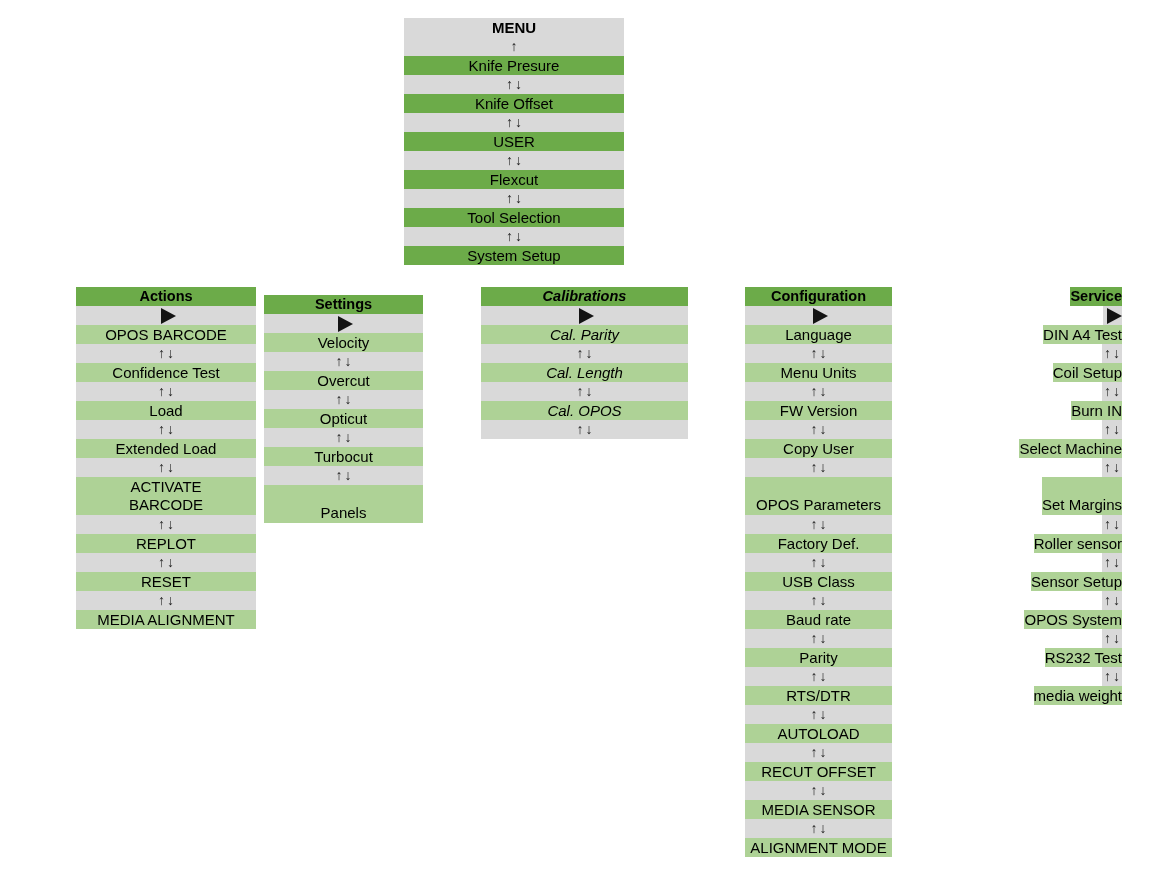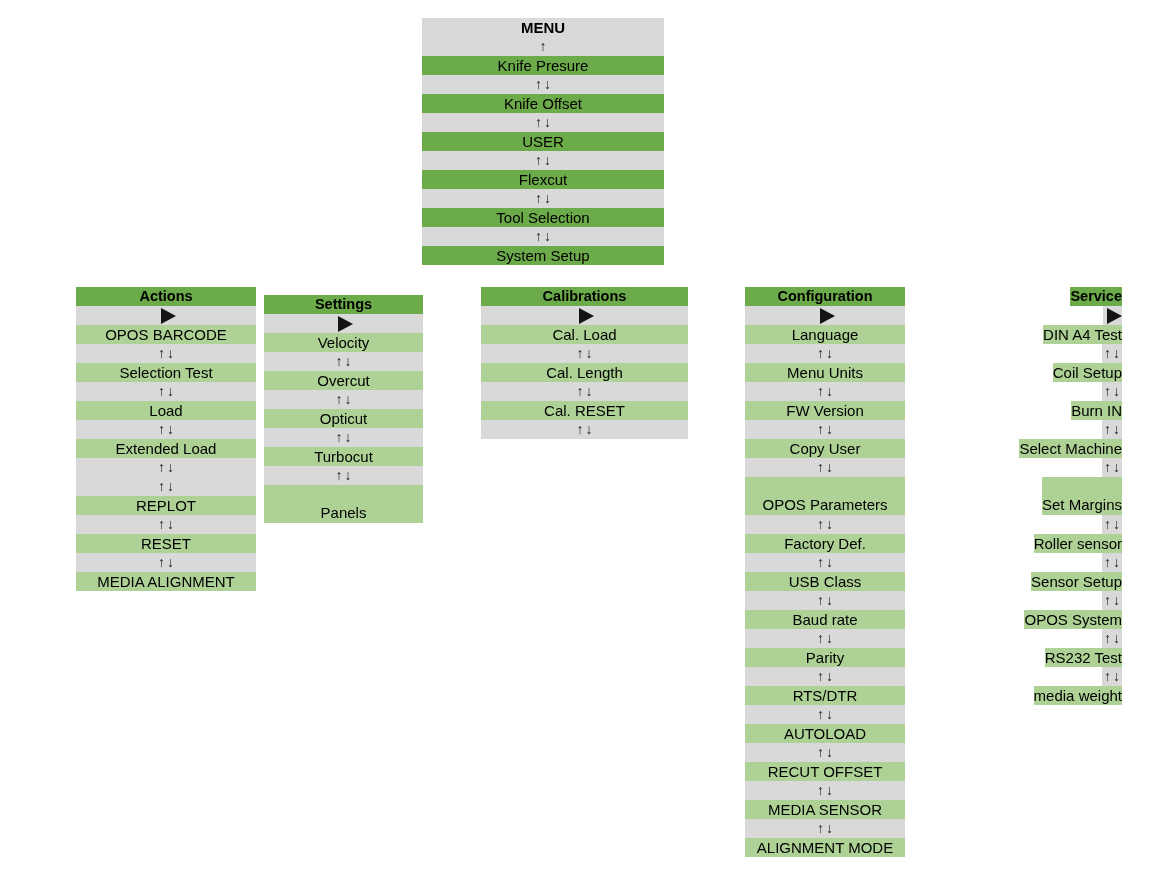--- a/index.html
+++ b/index.html
@@ -36,25 +36,25 @@
   .bottom  { align-items: flex-end; box-sizing: border-box; padding-bottom: 1px; }
   .twoline { flex-direction: column; justify-content: center; line-height: 18px; }
   .tri {
     width: 0; height: 0;
     border-left: 15px solid #141414;
     border-top: 8px solid transparent;
     border-bottom: 8px solid transparent;
     margin-left: 2px;
   }
   
-  .col-top { left: 422px; top: 18px;  width: 242px; text-align: center; }
+  .col-top { left: 404px; top: 18px;  width: 220px; text-align: center; }
   .col-0   { left: 47px;  top: 287px; width: 180px; padding-left: 29px; }
   .col-1   { left: 264px; top: 295px; width: 159px; }
-  .col-2   { left: 481px; top: 287px; width: 207px; }
-  .col-3   { left: 745px; top: 287px; width: 160px; justify-content: center; }
+  .col-2   { left: 481px; top: 287px; width: 207px; font-style: italic; }
+  .col-3   { left: 745px; top: 287px; width: 147px; justify-content: center; }
   .col-4   { left: 959px; top: 287px; width: 163px; align-items: flex-end; }
 </style>
 </head>
 <body>
 
 <div class="canvas">
     <div class="menu-col col-top">
       <div class="cell title">MENU</div>
       <div class="cell sep">↑</div>
       <div class="cell topitem">Knife Presure</div>
@@ -69,26 +69,30 @@
       <div class="cell sep">↑↓</div>
       <div class="cell topitem">System Setup</div>
     </div>
     <div class="menu-col col-0">
       <div class="cell hdr">Actions</div>
       <div class="cell sep">
         <div class="tri"></div>
       </div>
       <div class="cell item">OPOS BARCODE</div>
       <div class="cell sep">↑↓</div>
-      <div class="cell item">Selection Test</div>
+      <div class="cell item">Confidence Test</div>
       <div class="cell sep">↑↓</div>
       <div class="cell item">Load</div>
       <div class="cell sep">↑↓</div>
       <div class="cell item">Extended Load</div>
       <div class="cell sep">↑↓</div>
+      <div class="cell item tall twoline">
+        <div class="tl-line">ACTIVATE</div>
+        <div class="tl-line">BARCODE</div>
+      </div>
       <div class="cell sep">↑↓</div>
       <div class="cell item">REPLOT</div>
       <div class="cell sep">↑↓</div>
       <div class="cell item">RESET</div>
       <div class="cell sep">↑↓</div>
       <div class="cell item">MEDIA ALIGNMENT</div>
     </div>
     <div class="menu-col col-1">
       <div class="cell hdr">Settings</div>
       <div class="cell sep">
@@ -102,25 +106,25 @@
       <div class="cell sep">↑↓</div>
       <div class="cell item">Turbocut</div>
       <div class="cell sep">↑↓</div>
       <div class="cell item tall bottom">Panels</div>
     </div>
     <div class="menu-col col-2">
       <div class="cell hdr">Calibrations</div>
       <div class="cell sep">
         <div class="tri"></div>
       </div>
-      <div class="cell item">Cal. Load</div>
+      <div class="cell item">Cal. Parity</div>
       <div class="cell sep">↑↓</div>
       <div class="cell item">Cal. Length</div>
       <div class="cell sep">↑↓</div>
-      <div class="cell item">Cal. RESET</div>
+      <div class="cell item">Cal. OPOS</div>
       <div class="cell sep">↑↓</div>
     </div>
     <div class="menu-col col-3">
       <div class="cell hdr">Configuration</div>
       <div class="cell sep">
         <div class="tri"></div>
       </div>
       <div class="cell item">Language</div>
       <div class="cell sep">↑↓</div>
       <div class="cell item">Menu Units</div>

